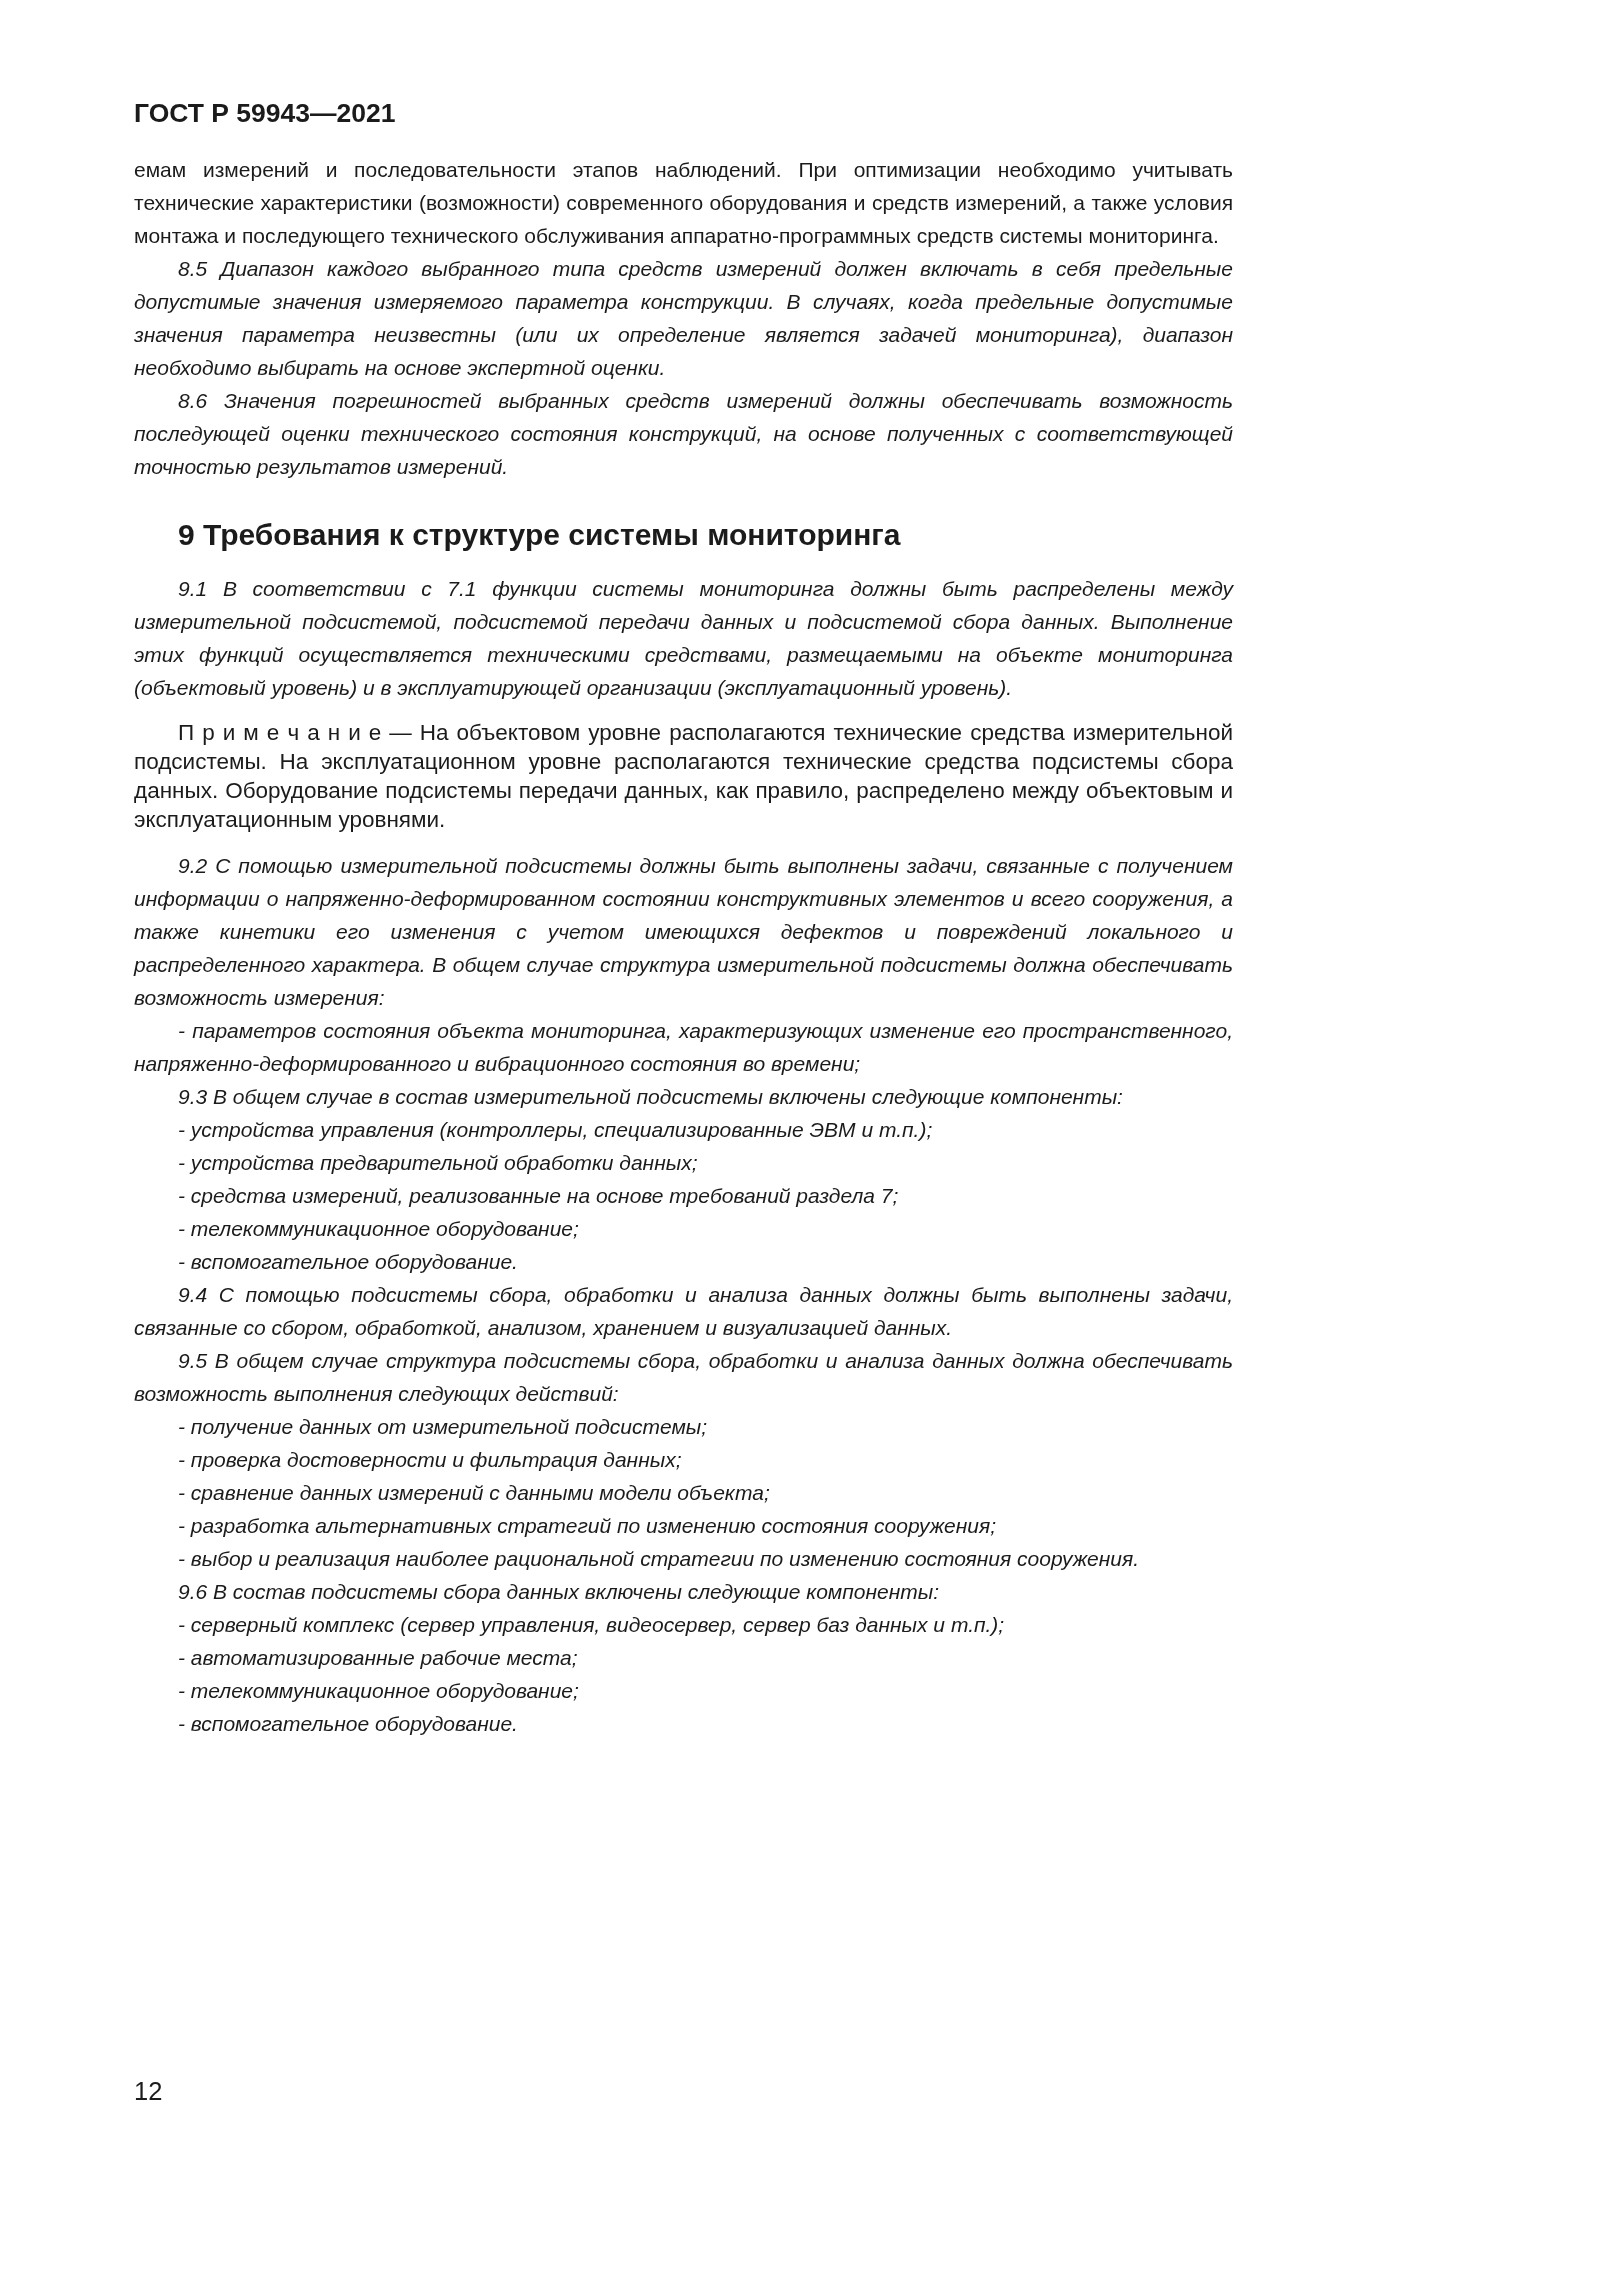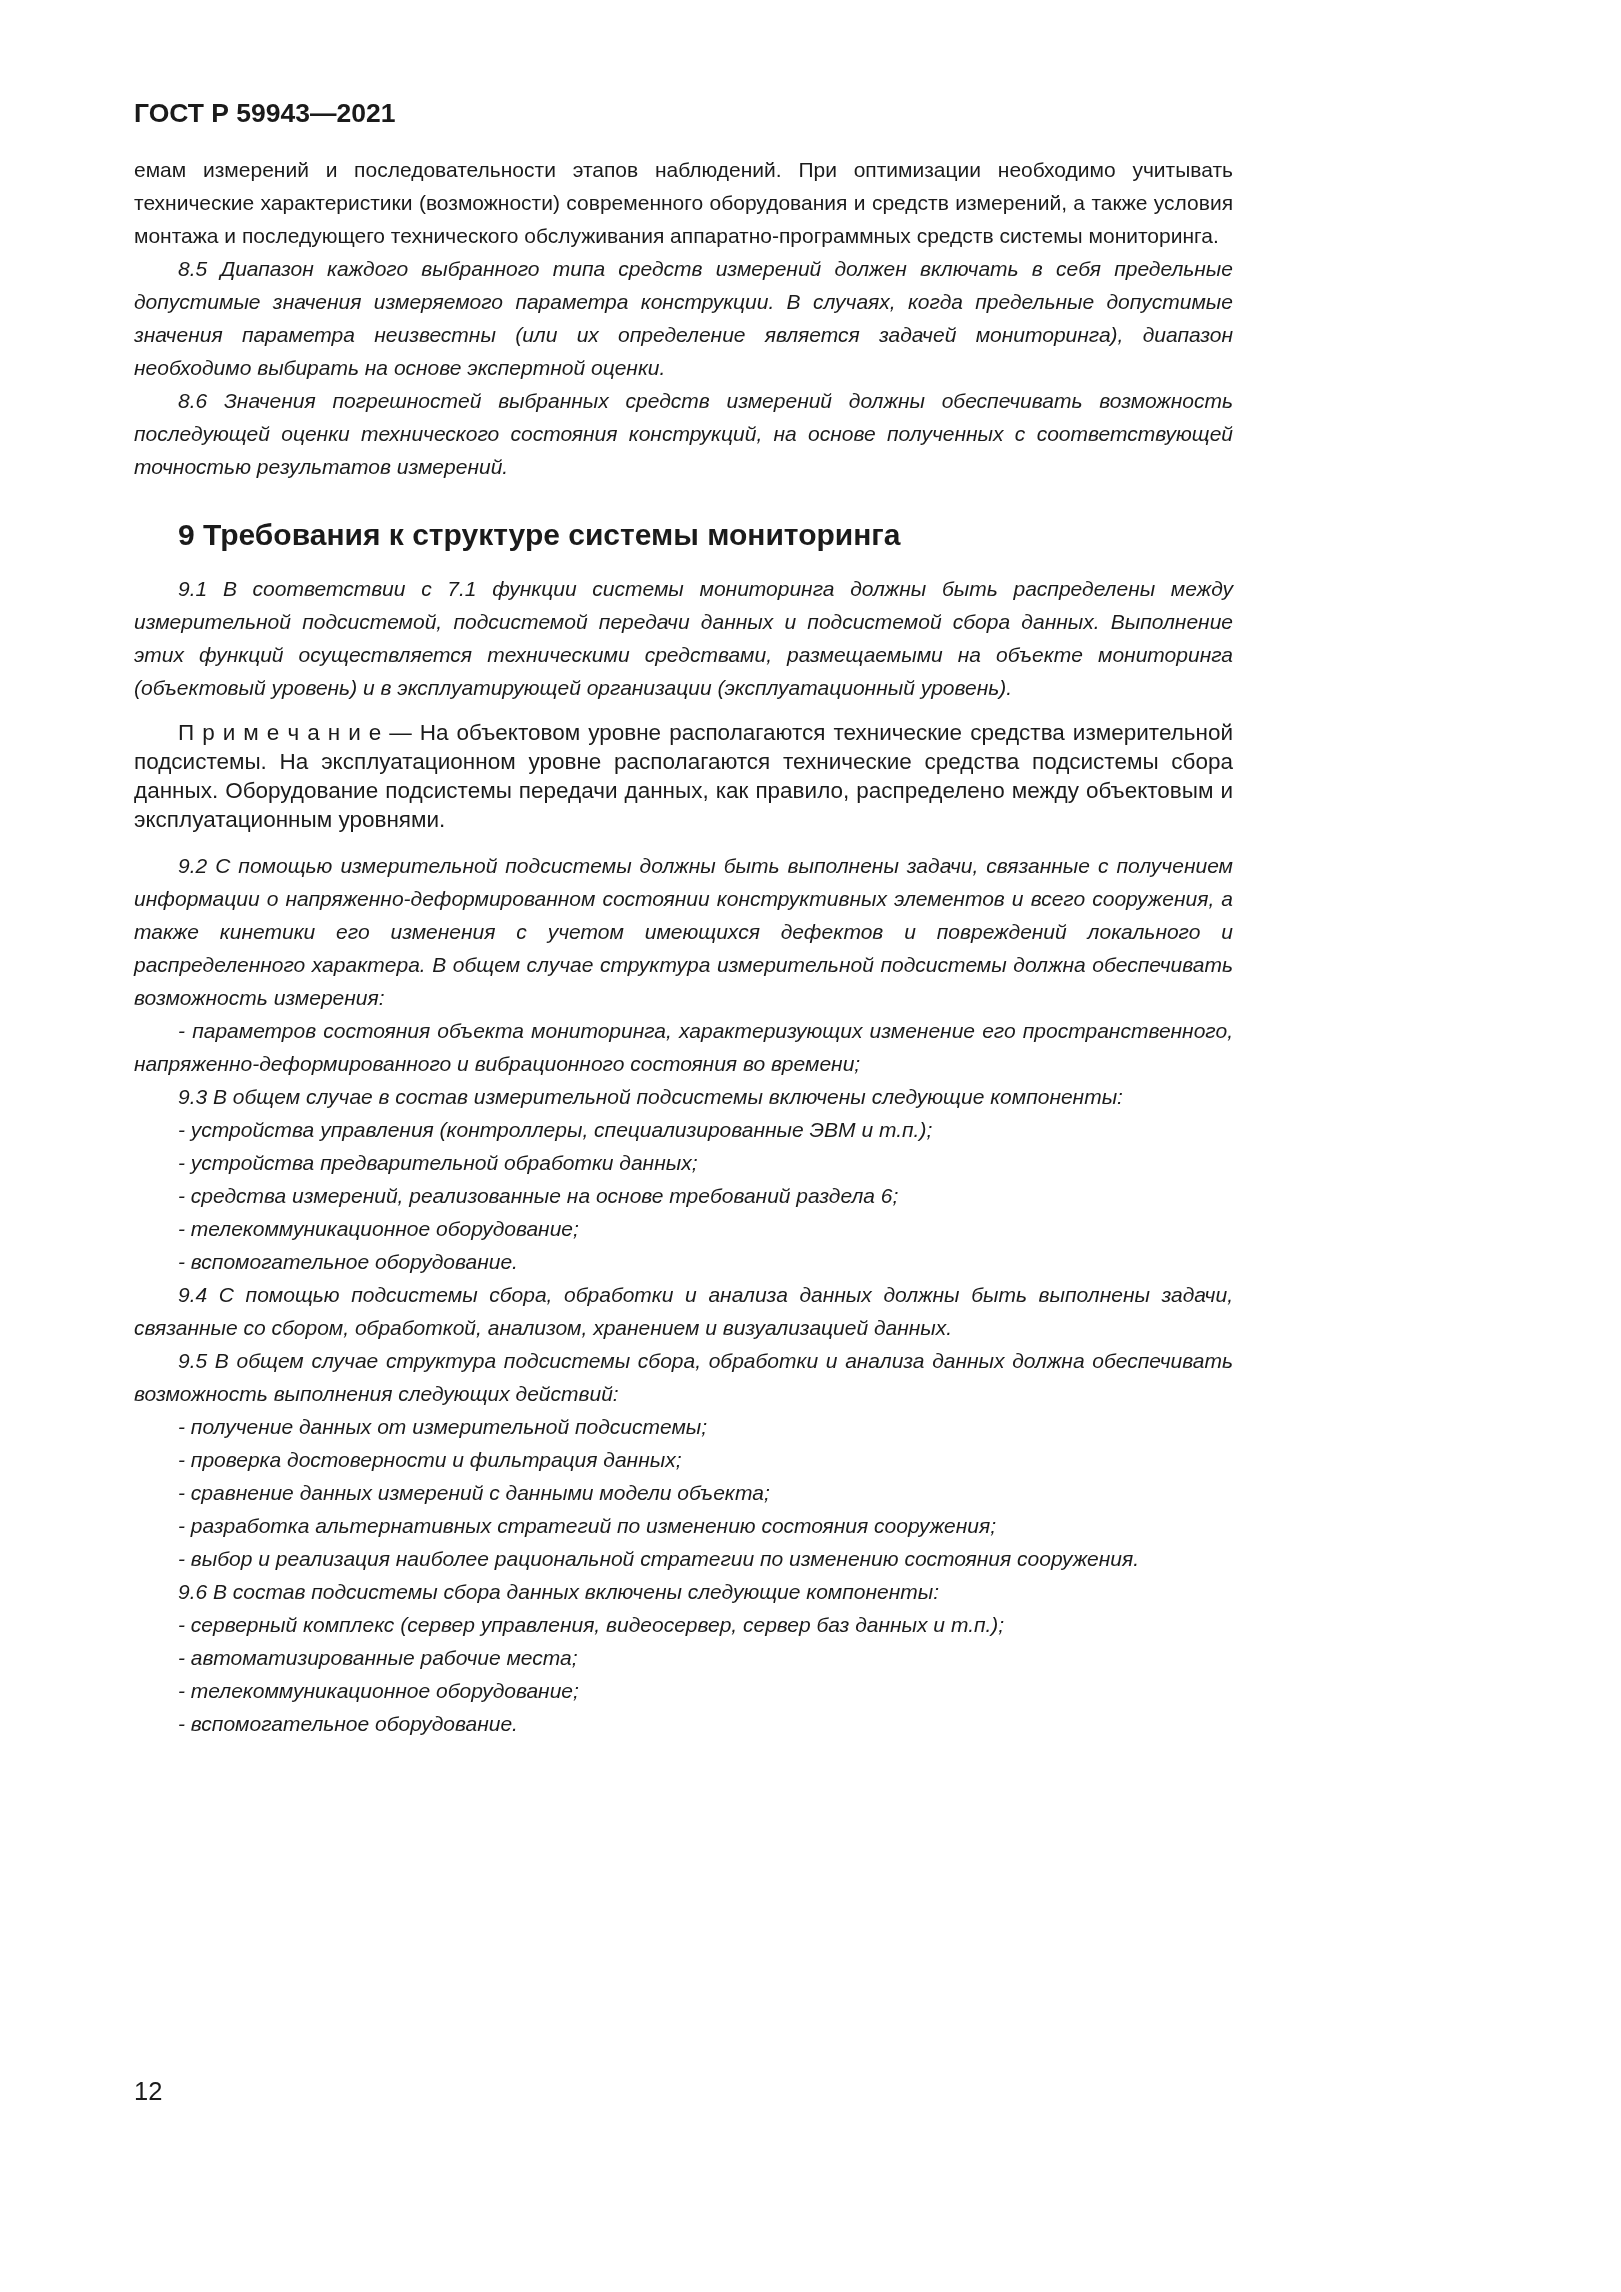--- a/index.html
+++ b/index.html
@@ -79,21 +79,21 @@
       <p class="block para">8.5 Диапазон каждого выбранного типа средств измерений должен включать в себя предельные допустимые значения измеряемого параметра конструкции. В случаях, когда предельные допустимые значения параметра неизвестны (или их определение является задачей мониторинга), диапазон необходимо выбирать на основе экспертной оценки.</p>
       <p class="block para">8.6 Значения погрешностей выбранных средств измерений должны обеспечивать возможность последующей оценки технического состояния конструкций, на основе полученных с соответствующей точностью результатов измерений.</p>
       <h2 class="block heading">9 Требования к структуре системы мониторинга</h2>
       <p class="block para">9.1 В соответствии с 7.1 функции системы мониторинга должны быть распределены между измерительной подсистемой, подсистемой передачи данных и подсистемой сбора данных. Выполнение этих функций осуществляется техническими средствами, размещаемыми на объекте мониторинга (объектовый уровень) и в эксплуатирующей организации (эксплуатационный уровень).</p>
       <p class="block note">П р и м е ч а н и е — На объектовом уровне располагаются технические средства измерительной подсистемы. На эксплуатационном уровне располагаются технические средства подсистемы сбора данных. Оборудование подсистемы передачи данных, как правило, распределено между объектовым и эксплуатационным уровнями.</p>
       <p class="block para">9.2 С помощью измерительной подсистемы должны быть выполнены задачи, связанные с получением информации о напряженно-деформированном состоянии конструктивных элементов и всего сооружения, а также кинетики его изменения с учетом имеющихся дефектов и повреждений локального и распределенного характера. В общем случае структура измерительной подсистемы должна обеспечивать возможность измерения:</p>
       <p class="block list">- параметров состояния объекта мониторинга, характеризующих изменение его пространственного, напряженно-деформированного и вибрационного состояния во времени;</p>
       <p class="block para">9.3 В общем случае в состав измерительной подсистемы включены следующие компоненты:</p>
       <p class="block list">- устройства управления (контроллеры, специализированные ЭВМ и т.п.);</p>
       <p class="block list">- устройства предварительной обработки данных;</p>
-      <p class="block list">- средства измерений, реализованные на основе требований раздела 6;</p>
+      <p class="block list">- средства измерений, реализованные на основе требований раздела 7;</p>
       <p class="block list">- телекоммуникационное оборудование;</p>
       <p class="block list">- вспомогательное оборудование.</p>
       <p class="block para">9.4 С помощью подсистемы сбора, обработки и анализа данных должны быть выполнены задачи, связанные со сбором, обработкой, анализом, хранением и визуализацией данных.</p>
       <p class="block para">9.5 В общем случае структура подсистемы сбора, обработки и анализа данных должна обеспечивать возможность выполнения следующих действий:</p>
       <p class="block list">- получение данных от измерительной подсистемы;</p>
       <p class="block list">- проверка достоверности и фильтрация данных;</p>
       <p class="block list">- сравнение данных измерений с данными модели объекта;</p>
       <p class="block list">- разработка альтернативных стратегий по изменению состояния сооружения;</p>
       <p class="block list">- выбор и реализация наиболее рациональной стратегии по изменению состояния сооружения.</p>
       <p class="block para">9.6 В состав подсистемы сбора данных включены следующие компоненты:</p>

